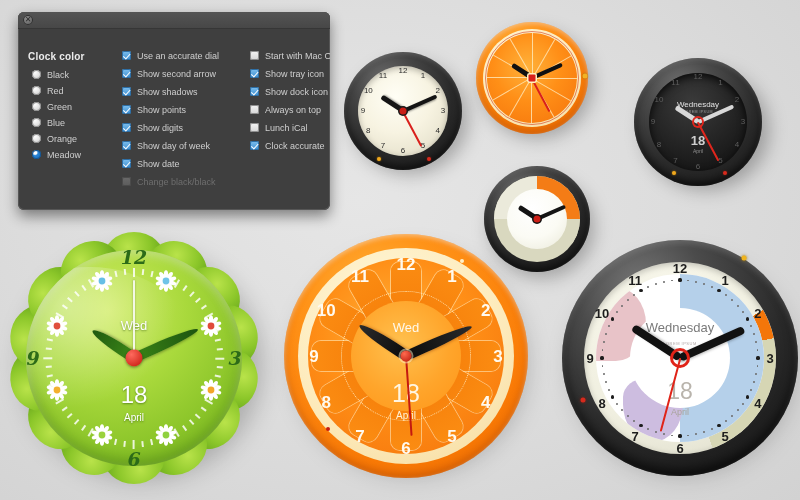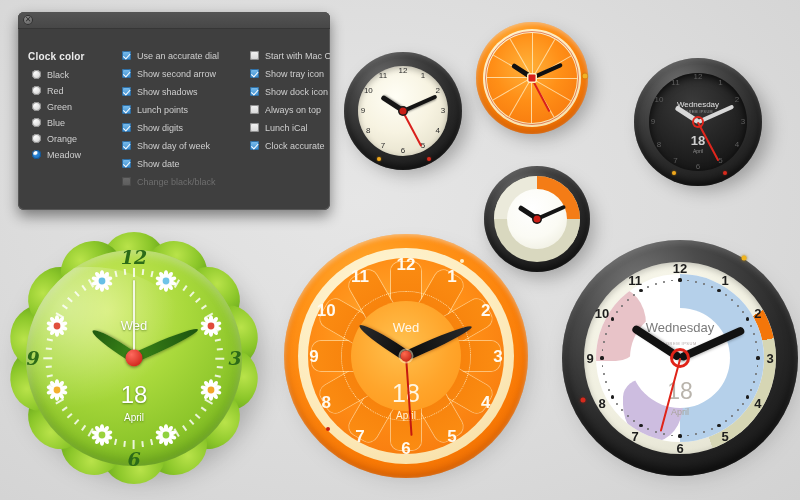--- a/index.html
+++ b/index.html
@@ -668,21 +668,21 @@
           <div class="check-row">
             <div class="box on"></div>
             <span>Show second arrow</span>
           </div>
           <div class="check-row">
             <div class="box on"></div>
             <span>Show shadows</span>
           </div>
           <div class="check-row">
             <div class="box on"></div>
-            <span>Lunch points</span>
+            <span>Show points</span>
           </div>
           <div class="check-row">
             <div class="box on"></div>
             <span>Show digits</span>
           </div>
           <div class="check-row">
             <div class="box on"></div>
             <span>Show day of week</span>
           </div>
           <div class="check-row">

